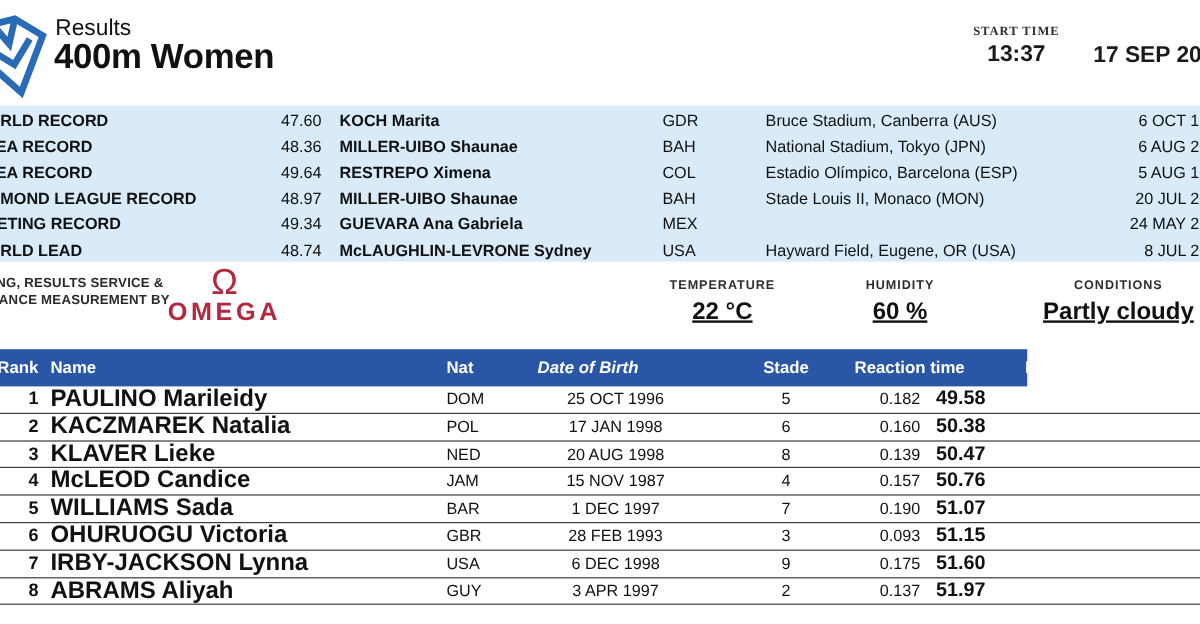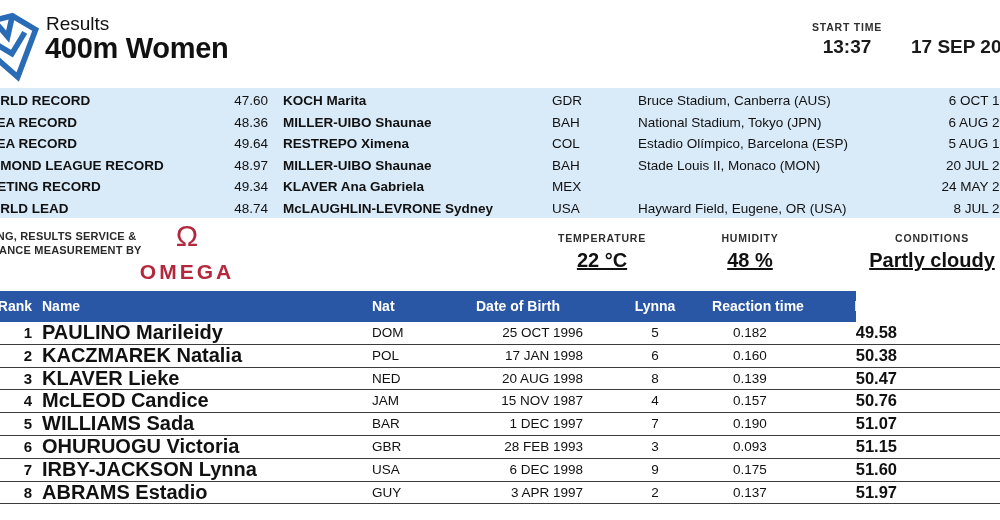--- a/index.html
+++ b/index.html
@@ -7,68 +7,68 @@
     width:1000px;height:520px;overflow:hidden;position:relative;
     background:#ffffff;color:#111;
     font-family:"Liberation Sans", sans-serif;
   }
 
   
   #dl-logo{position:absolute;left:-30px;top:6px;width:80px;height:80px;}
   .results-label{position:absolute;left:46px;top:13px;font-size:19px;color:#111;}
   .event-title{position:absolute;left:45px;top:32px;font-size:29px;font-weight:700;letter-spacing:-0.3px;}
   .start-block{position:absolute;left:800px;top:21px;width:94px;text-align:center;}
-  .start-label{font-size:10.5px;font-weight:700;letter-spacing:0.8px;color:#2e2e2e;}
+  .start-label{font-size:10.5px;font-weight:700;letter-spacing:0.8px;color:#2e2e2e;font-family:Liberation Serif, serif;}
   .start-value{font-size:19px;font-weight:700;margin-top:3px;color:#1a1a1a;}
   .event-date{position:absolute;left:911px;top:36px;font-size:19px;font-weight:700;white-space:nowrap;color:#1a1a1a;}
 
   
   .records-band{position:absolute;left:0;top:88px;width:1000px;height:130px;padding-top:2px;box-sizing:border-box;}
   .rec-row{position:relative;height:21.6px;line-height:21.6px;font-size:13.5px;white-space:nowrap;}
   .rec-row span{position:absolute;top:0;height:100%;}
   .rec-label{left:-23px;font-weight:700;}
   .rec-mark{left:175px;width:93px;text-align:right;}
   .rec-name{left:283px;font-weight:700;}
   .rec-nat{left:552px;}
   .rec-venue{left:638px;}
   .rec-date{left:900px;width:122px;text-align:right;}
 
   
   .provider-block{position:absolute;left:-26px;top:229px;font-size:11px;font-weight:700;letter-spacing:0.2px;line-height:14px;color:#2a2a2a;white-space:nowrap;}
   .omega-block{position:absolute;left:128px;top:222px;width:118px;text-align:center;}
   .omega-symbol{font-size:30px;line-height:27px;font-weight:400;}
-  .omega-name{font-size:21px;font-weight:700;letter-spacing:3px;line-height:21px;margin-top:12px;}
+  .omega-name{font-size:21px;font-weight:700;letter-spacing:3px;line-height:21px;margin-top:1px;}
   .weather{position:absolute;top:232px;text-align:center;}
   .weather-temp{left:532px;width:140px;}
   .weather-hum{left:690px;width:120px;}
   .weather-cond{left:842px;width:180px;}
   .weather-label{font-size:10.5px;font-weight:700;letter-spacing:0.8px;color:#2e2e2e;}
   .weather-value{font-size:20px;font-weight:700;margin-top:5px;color:#111;text-decoration:underline;}
 
   
   .table-header{position:absolute;left:0;top:291px;width:856px;height:31px;color:#fff;}
   .table-header span{position:absolute;top:0;height:31px;line-height:31px;font-size:14px;font-weight:700;white-space:nowrap;}
   .th-rank{left:-8px;width:40px;text-align:right;}
   .th-name{left:42px;}
   .th-nat{left:372px;}
-  .th-dob{left:448px;width:140px;text-align:center;}
+  .th-dob{left:448px;width:140px;text-align:left;font-style:italic;}
   .th-lane{left:630px;width:50px;text-align:center;}
   .th-reaction{left:692px;width:132px;text-align:center;}
   .th-result{left:797px;width:100px;text-align:right;}
 
   .table-body{position:absolute;left:0;top:322px;width:1000px;}
   .tr{position:relative;height:21.8px;line-height:21.8px;border-bottom:1.5px solid #3c3c3c;}
   .tr span{position:absolute;top:0;height:100%;white-space:nowrap;}
   .td-rank{left:0;width:32px;text-align:right;font-weight:700;font-size:15px;}
   .td-name{left:42px;font-weight:700;font-size:20px;}
   .td-nat{left:372px;font-size:13.5px;}
-  .td-dob{left:443px;width:140px;text-align:right;font-size:13.5px;}
+  .td-dob{left:443px;width:140px;text-align:center;font-size:13.5px;}
   .td-lane{left:630px;width:50px;text-align:center;font-size:13.5px;}
   .td-reaction{left:700px;width:100px;text-align:center;font-size:13.5px;}
-  .td-result{left:780px;width:117px;text-align:right;font-weight:700;font-size:16.5px;}
+  .td-result{left:780px;width:117px;font-weight:700;font-size:16.5px;}
 </style>
 </head>
 <body>
 
 <div>
   <span id="dl-logo">
     <svg width="80" height="80" viewBox="0 0 100 100">
       <g transform="rotate(-14 50 50)" fill="none" stroke="#2a6bb5" stroke-width="7" stroke-linejoin="miter">
         <path d="M14 38 L38 14 L62 14 L86 38 L50 90 Z"></path>
         <path d="M28 38 L50 60 L72 38"></path>
@@ -114,21 +114,21 @@
     <span class="rec-label">DIAMOND LEAGUE RECORD</span>
     <span class="rec-mark">48.97</span>
     <span class="rec-name">MILLER-UIBO Shaunae</span>
     <span class="rec-nat">BAH</span>
     <span class="rec-venue">Stade Louis II, Monaco (MON)</span>
     <span class="rec-date">20 JUL 2019</span>
   </div>
   <div class="rec-row">
     <span class="rec-label">MEETING RECORD</span>
     <span class="rec-mark">49.34</span>
-    <span class="rec-name">KLAVER Ana Gabriela</span>
+    <span class="rec-name">GUEVARA Ana Gabriela</span>
     <span class="rec-nat">MEX</span>
     <span class="rec-venue"></span>
     <span class="rec-date">24 MAY 2003</span>
   </div>
   <div class="rec-row">
     <span class="rec-label">WORLD LEAD</span>
     <span class="rec-mark">48.74</span>
     <span class="rec-name">McLAUGHLIN-LEVRONE Sydney</span>
     <span class="rec-nat">USA</span>
     <span class="rec-venue">Hayward Field, Eugene, OR (USA)</span>
@@ -144,33 +144,33 @@
   <div class="omega-symbol">Ω</div>
   <div class="omega-name">OMEGA</div>
 </div>
 
 <div class="weather weather-temp">
   <div class="weather-label">TEMPERATURE</div>
   <div class="weather-value">22 °C</div>
 </div>
 <div class="weather weather-hum">
   <div class="weather-label">HUMIDITY</div>
-  <div class="weather-value">48 %</div>
+  <div class="weather-value">60 %</div>
 </div>
 <div class="weather weather-cond">
   <div class="weather-label">CONDITIONS</div>
   <div class="weather-value">Partly cloudy</div>
 </div>
 
 <div class="table-header" style="background:#2a57a5;">
   <span class="th-rank">Rank</span>
   <span class="th-name">Name</span>
   <span class="th-nat">Nat</span>
   <span class="th-dob">Date of Birth</span>
-  <span class="th-lane">Lynna</span>
+  <span class="th-lane">Stade</span>
   <span class="th-reaction">Reaction time</span>
   <span class="th-result">Result</span>
 </div>
 
 <div class="table-body">
   <div class="tr">
     <span class="td-rank">1</span>
     <span class="td-name">PAULINO Marileidy</span>
     <span class="td-nat">DOM</span>
     <span class="td-dob">25 OCT 1996</span>
@@ -227,20 +227,20 @@
     <span class="td-rank">7</span>
     <span class="td-name">IRBY-JACKSON Lynna</span>
     <span class="td-nat">USA</span>
     <span class="td-dob">6 DEC 1998</span>
     <span class="td-lane">9</span>
     <span class="td-reaction">0.175</span>
     <span class="td-result">51.60</span>
   </div>
   <div class="tr">
     <span class="td-rank">8</span>
-    <span class="td-name">ABRAMS Estadio</span>
+    <span class="td-name">ABRAMS Aliyah</span>
     <span class="td-nat">GUY</span>
     <span class="td-dob">3 APR 1997</span>
     <span class="td-lane">2</span>
     <span class="td-reaction">0.137</span>
     <span class="td-result">51.97</span>
   </div>
 </div>
 
 </body></html>

